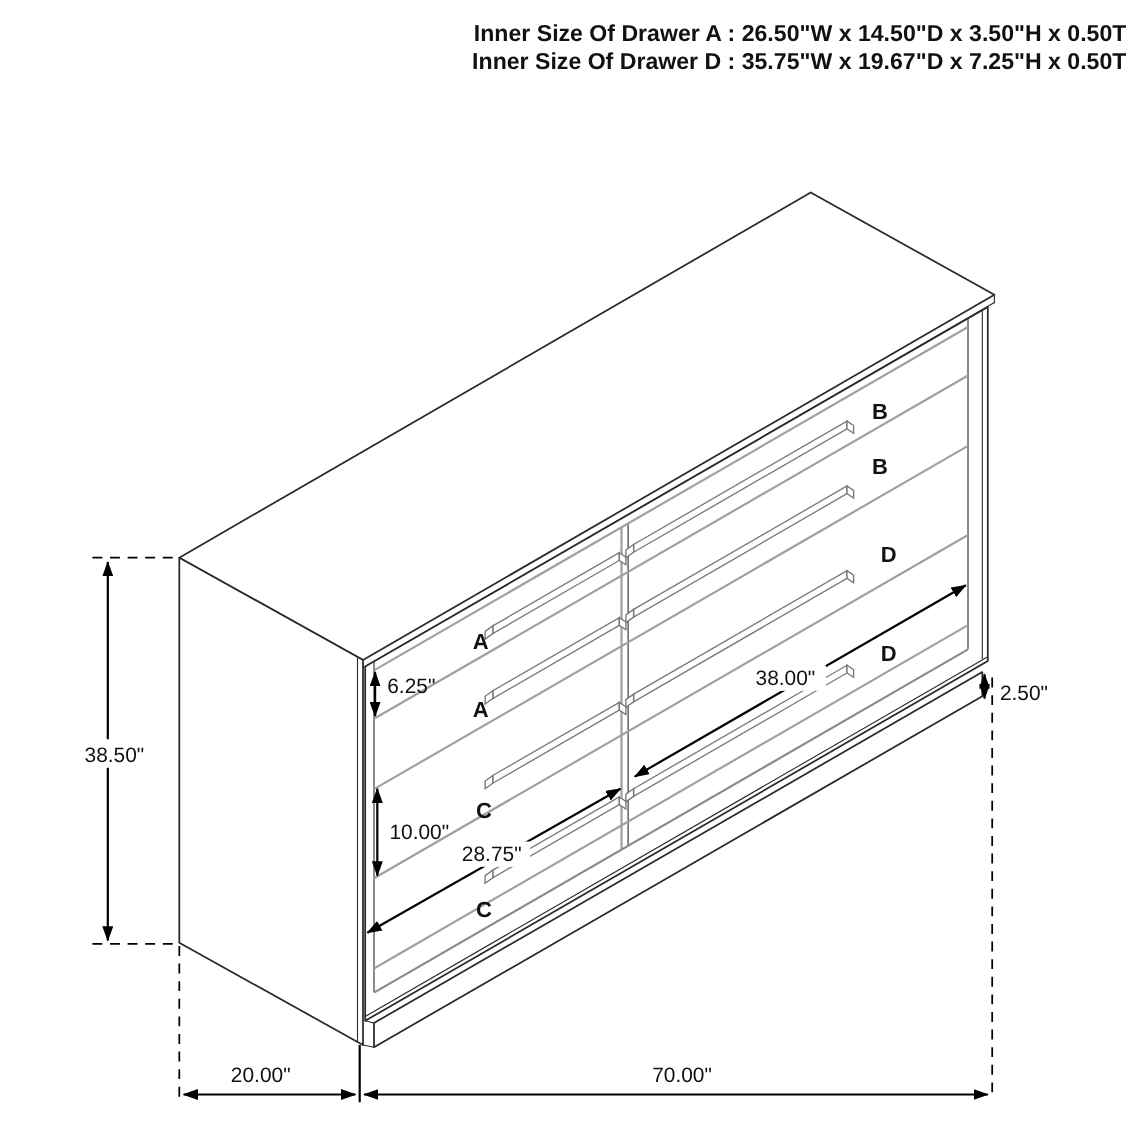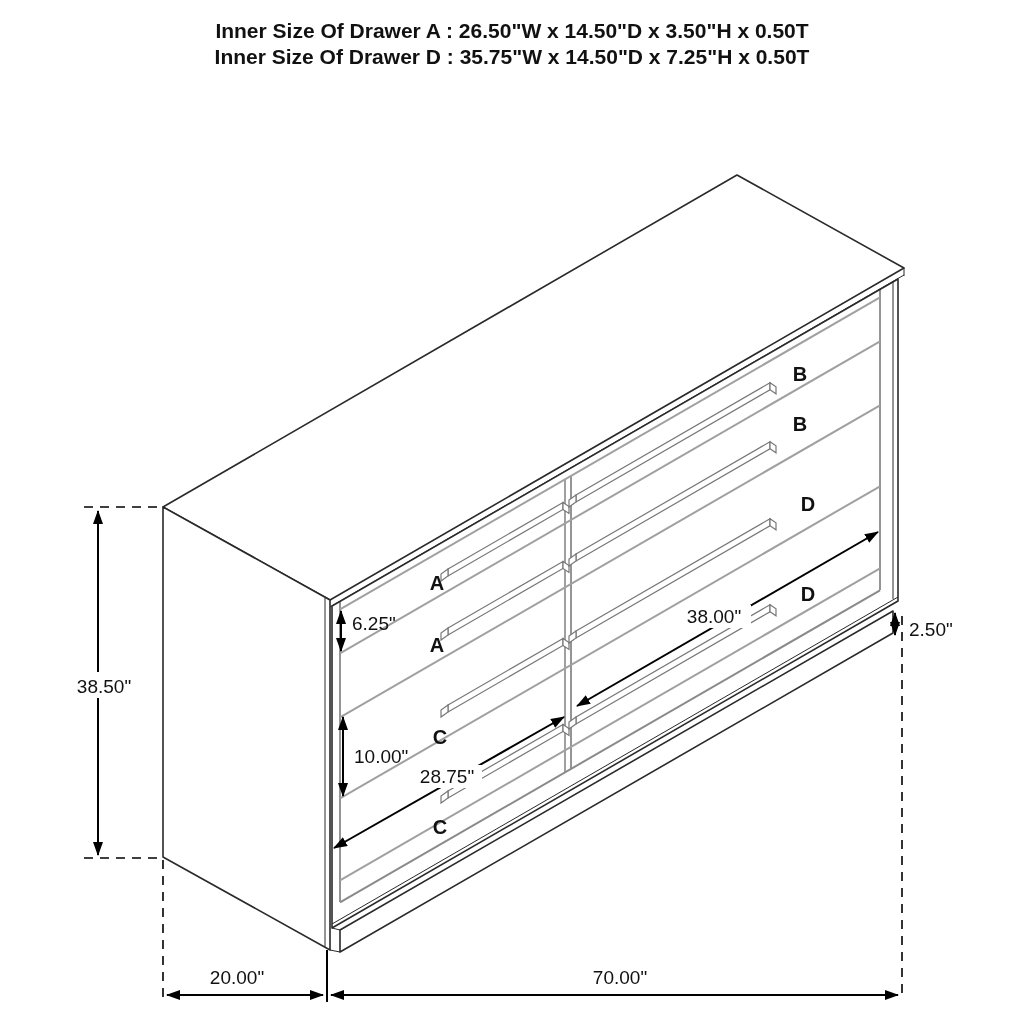--- a/index.html
+++ b/index.html
@@ -2,40 +2,40 @@
 <html><head>
 <meta charset="utf-8">
 <style>
   html,body{margin:0;padding:0;background:#ffffff;}
   .canvas{
     position:relative;width:1024px;height:1024px;background:#fff;
     font-family:"Liberation Sans","DejaVu Sans",sans-serif;overflow:hidden;
   }
   .title-block{
     position:absolute;top:18px;left:0;width:100%;
-    text-align:center;font-weight:bold;font-size:21px;line-height:26px;color:#111;
+    text-align:right;font-weight:bold;font-size:21px;line-height:26px;color:#111;
   }
   svg{position:absolute;top:0;left:0;}
   svg text{font-family:"Liberation Sans","DejaVu Sans",sans-serif;font-size:19px;fill:#111;}
   svg text.red{font-weight:bold;font-size:20px;}
   .outline{fill:#ffffff;stroke:#2a2a2a;stroke-width:1.6;stroke-linejoin:round;}
   .thin{stroke:#2a2a2a;stroke-width:1;fill:none;}
   .sep{stroke-width:2;fill:none;}
   .dim{stroke:#000;stroke-width:2;fill:none;}
   .dash{stroke:#000;stroke-width:1.6;fill:none;stroke-dasharray:9 7;}
   .whitebg{fill:#ffffff;}
 </style>
 </head>
 <body>
 
 <div class="canvas">
 
   <div class="title-block">
     <div>Inner Size Of Drawer A : 26.50"W x 14.50"D x 3.50"H x 0.50T</div>
-    <div>Inner Size Of Drawer D : 35.75"W x 14.50"D x 7.25"H x 0.50T</div>
+    <div>Inner Size Of Drawer D : 35.75"W x 19.67"D x 7.25"H x 0.50T</div>
   </div>
 
   <svg width="1024" height="1024" viewBox="0 0 1024 1024">
     <defs>
       <marker id="ah-e" markerWidth="14" markerHeight="10" refX="13" refY="5" orient="auto" markerUnits="userSpaceOnUse">
         <path d="M0,0 L14,5 L0,10 Z" fill="#000"></path>
       </marker>
       <marker id="ah-s" markerWidth="14" markerHeight="10" refX="1" refY="5" orient="auto" markerUnits="userSpaceOnUse">
         <path d="M14,0 L0,5 L14,10 Z" fill="#000"></path>
       </marker>

